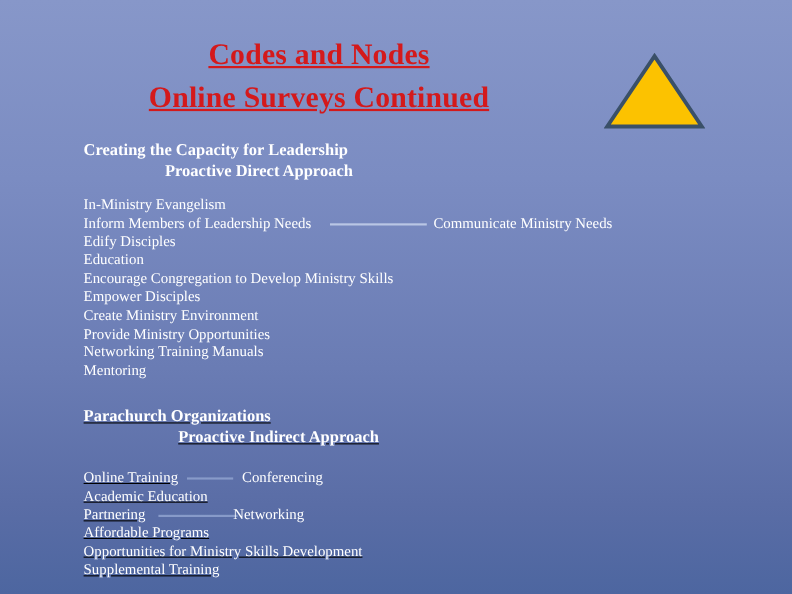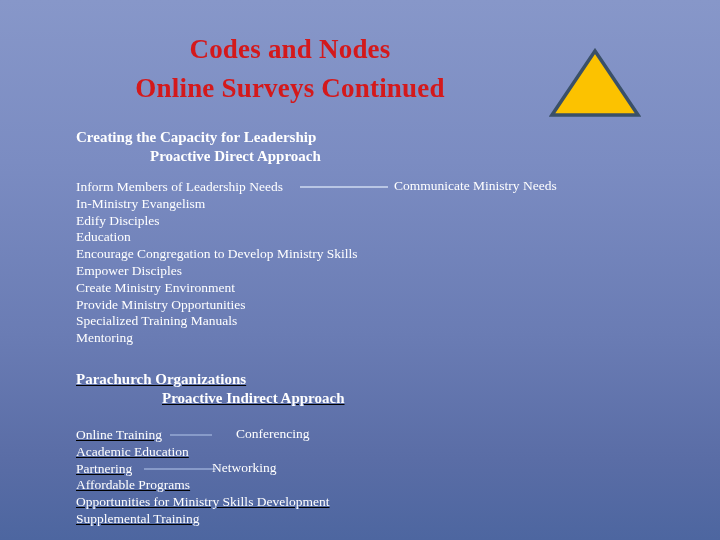--- a/index.html
+++ b/index.html
@@ -29,20 +29,21 @@
     width: 500px;
     text-align: center;
   }
   .title-line {
     color: #d4191b;
     font-weight: bold;
     font-size: 27px;
     line-height: 39px;
     letter-spacing: 0.2px;
     white-space: nowrap;
+    text-decoration: underline;
   }
 
   
   #triangle-shape {
     position: absolute;
     left: 549px;
     top: 48px;
     width: 92px;
     height: 70px;
   }
@@ -119,63 +120,63 @@
   <svg id="triangle-shape" viewBox="0 0 92 70">
     <polygon points="46,3 89,67 3,67" fill="#fcc200" stroke="#3a5068" stroke-width="3.5" stroke-linejoin="miter"></polygon>
   </svg>
 
   <div class="section" id="section-proactive-direct">
     <div class="heading">Creating the Capacity for Leadership</div>
     <div class="heading indented">Proactive Direct Approach</div>
 
     <div class="list" id="list-proactive-direct">
       <div class="list-row">
+        <span class="item-text">In-Ministry Evangelism</span>
+      </div>
+      <div class="list-row">
         <span class="item-text">Inform Members of Leadership Needs</span>
         <span class="connector" style="left:224px;width:88px;"></span>
         <span class="right-text" style="left:318px;">Communicate Ministry Needs</span>
-      </div>
-      <div class="list-row">
-        <span class="item-text">In-Ministry Evangelism</span>
       </div>
       <div class="list-row">
         <span class="item-text">Edify Disciples</span>
       </div>
       <div class="list-row">
         <span class="item-text">Education</span>
       </div>
       <div class="list-row">
         <span class="item-text">Encourage Congregation to Develop Ministry Skills</span>
       </div>
       <div class="list-row">
         <span class="item-text">Empower Disciples</span>
       </div>
       <div class="list-row">
         <span class="item-text">Create Ministry Environment</span>
       </div>
       <div class="list-row">
         <span class="item-text">Provide Ministry Opportunities</span>
       </div>
       <div class="list-row">
-        <span class="item-text">Specialized Training Manuals</span>
+        <span class="item-text">Networking Training Manuals</span>
       </div>
       <div class="list-row">
         <span class="item-text">Mentoring</span>
       </div>
     </div>
   </div>
 
   <div class="section" id="section-parachurch">
     <div class="heading">Parachurch Organizations</div>
     <div class="heading indented-more">Proactive Indirect Approach</div>
 
     <div class="list" id="list-parachurch">
       <div class="list-row">
         <span class="item-text">Online Training</span>
         <span class="connector faint" style="left:94px;width:42px;"></span>
-        <span class="right-text" style="left:160px;">Conferencing</span>
+        <span class="right-text" style="left:144px;">Conferencing</span>
       </div>
       <div class="list-row">
         <span class="item-text">Academic Education</span>
       </div>
       <div class="list-row">
         <span class="item-text">Partnering</span>
         <span class="connector faint" style="left:68px;width:72px;"></span>
         <span class="right-text" style="left:136px;">Networking</span>
       </div>
       <div class="list-row">

